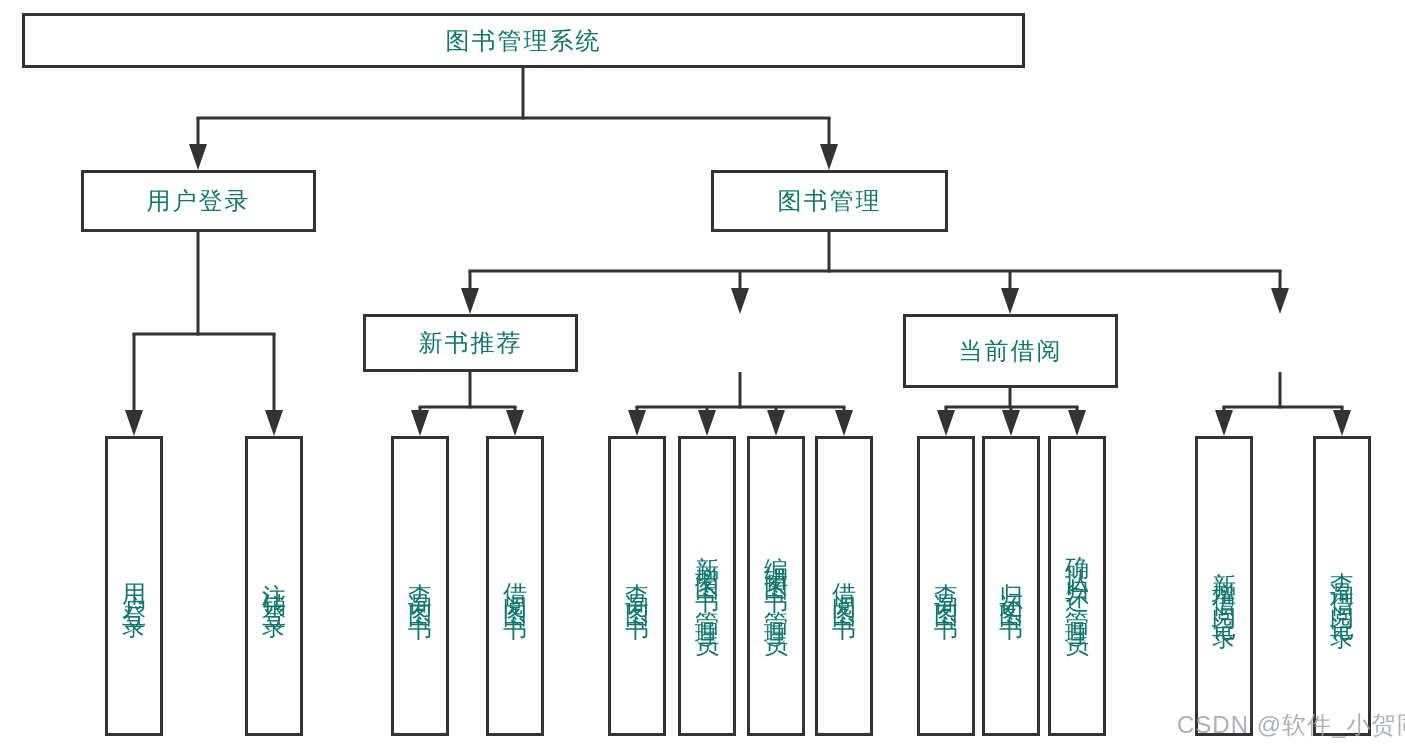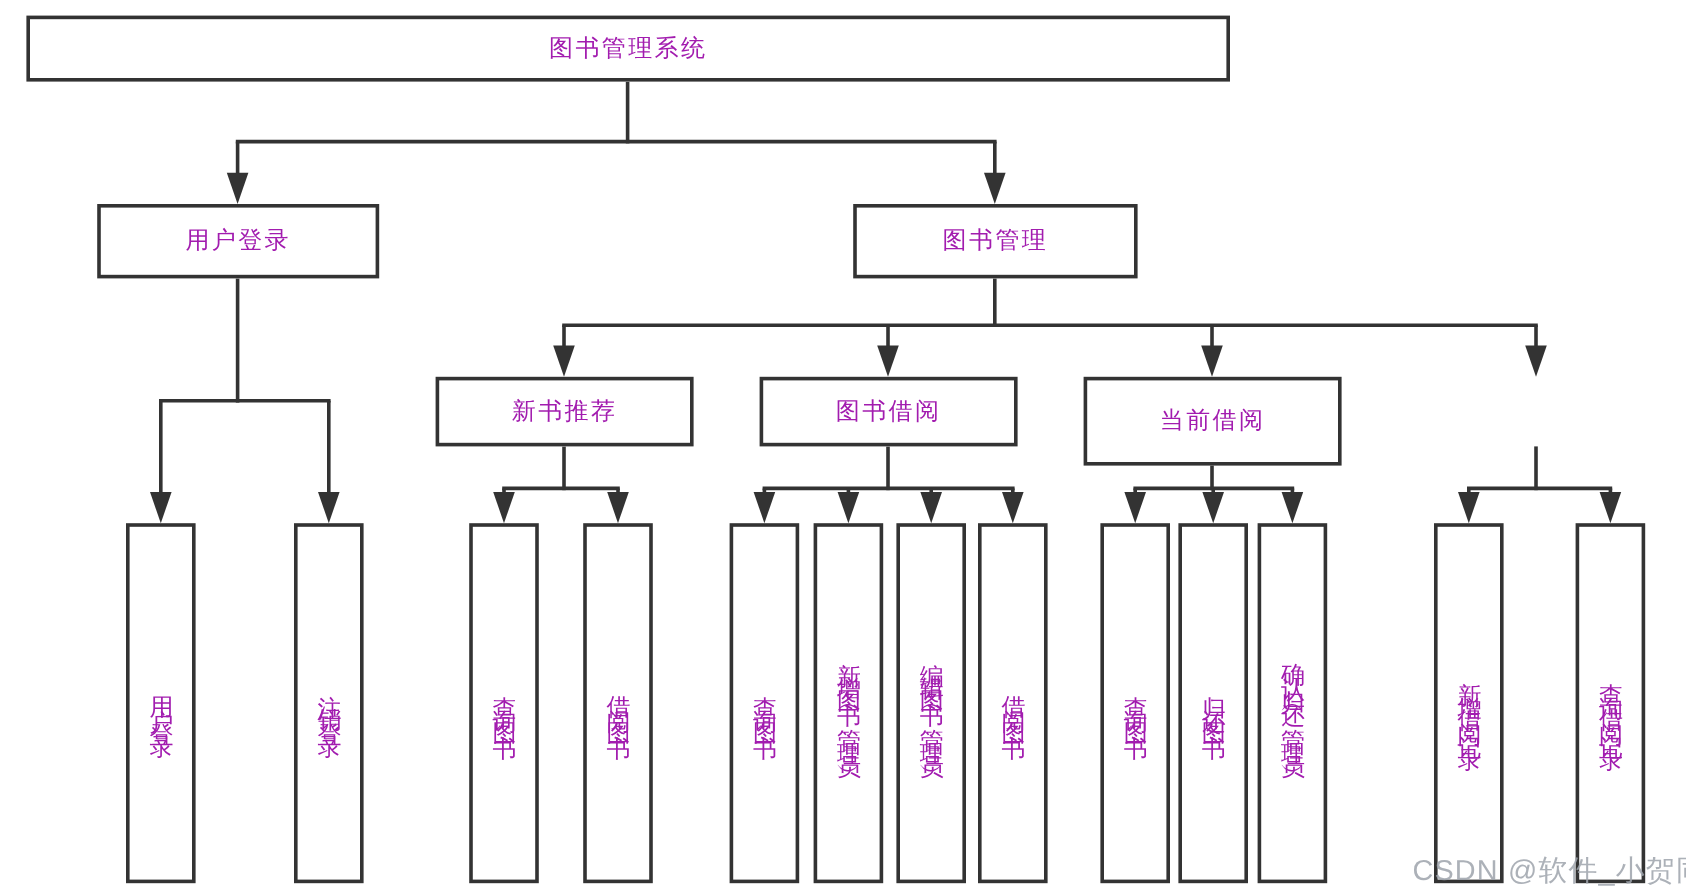--- a/index.html
+++ b/index.html
@@ -18,22 +18,22 @@
     pointer-events: none;
   }
   .box {
     position: absolute;
     box-sizing: border-box;
     background: #ffffff;
     border: 3px solid #333333;
     display: flex;
     align-items: center;
     justify-content: center;
-    color: #a21caf;
-    font-size: 20px;
+    color: #0f766e;
+    font-size: 24px;
     line-height: 1;
     z-index: 1;
   }
   .hbox span { letter-spacing: 2px; }
   .vbox {
     width: 58px;
     height: 300px;
     top: 436px;
   }
   .vbox span {
@@ -138,23 +138,20 @@
   <div class="box hbox" style="left:81px; top:170px; width:235px; height:62px;">
     <span>用户登录</span>
   </div>
   <div class="box hbox" style="left:711px; top:170px; width:237px; height:62px;">
     <span>图书管理</span>
   </div>
 
   <div class="box hbox" style="left:363px; top:314px; width:215px; height:58px;">
     <span>新书推荐</span>
   </div>
-  <div class="box hbox" style="left:633px; top:314px; width:215px; height:58px;">
-    <span>图书借阅</span>
-  </div>
   <div class="box hbox" style="left:903px; top:314px; width:215px; height:74px;">
     <span>当前借阅</span>
   </div>
 
   <div class="box vbox" style="left:105px;">
     <span>用户登录</span>
   </div>
   <div class="box vbox" style="left:245px;">
     <span>注销登录</span>
   </div>

